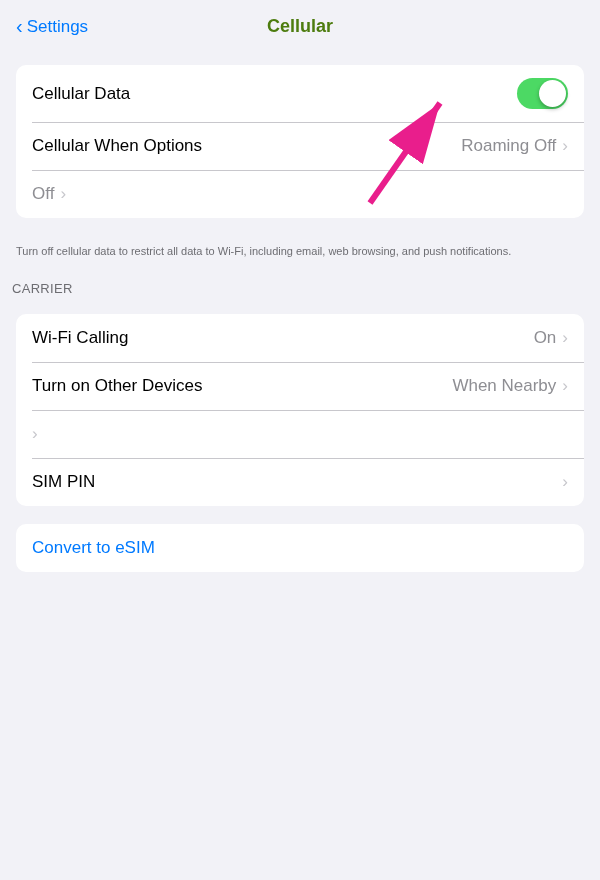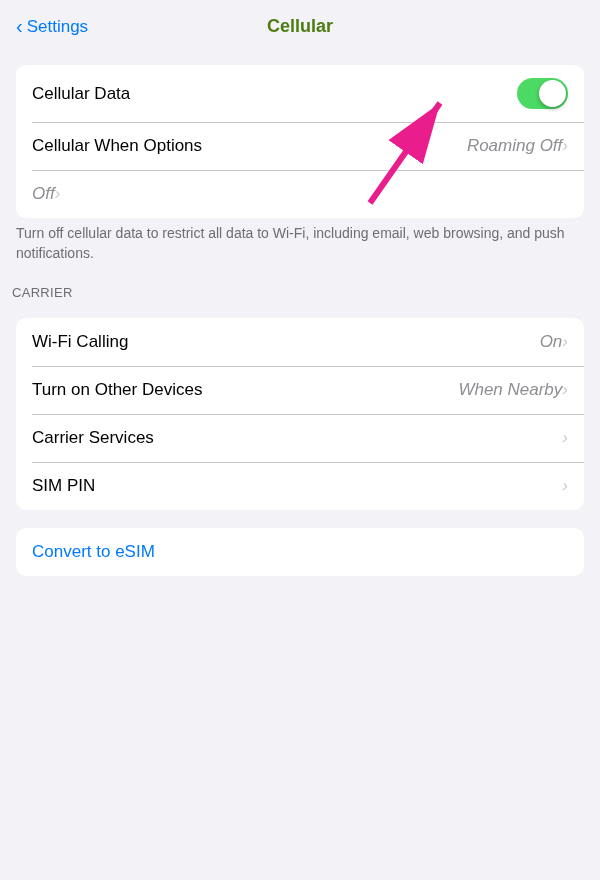--- a/index.html
+++ b/index.html
@@ -69,23 +69,23 @@
       height: 0.5px;
       background: #c8c7cc;
     }
 
     .row-label {
       font-size: 17px;
       color: #000;
     }
     .row-right {
       display: flex;
+      gap: 6px;
       color: #8e8e93;
       font-size: 17px;
-      font-style: italic;
     }
     .row-chevron {
       color: #c7c7cc;
       font-size: 17px;
       font-weight: 400;
     }
 
     
     .toggle {
       width: 51px;
@@ -101,22 +101,22 @@
       right: 2px;
       width: 27px;
       height: 27px;
       border-radius: 50%;
       background: #fff;
       box-shadow: 0 2px 4px rgba(0,0,0,0.3);
     }
 
     
     .description-text {
-      margin: 6px 16px 0;
-      font-size: 14px;
+      margin: 26px 16px 0;
+      font-size: 11px;
       color: #6d6d72;
       line-height: 1.4;
     }
 
     
     .section-label {
       margin: 22px 12px 8px;
       font-size: 13px;
       font-weight: 400;
       color: #6d6d72;
@@ -190,21 +190,20 @@
 
   <div class="settings-row">
     <span class="row-label">Turn on Other Devices</span>
     <div class="row-right">
       <span>When Nearby</span>
       <span class="row-chevron">›</span>
     </div>
   </div>
 
   <div class="settings-row">
-    <span class="row-label">Carrier Services</span>
     <div class="row-right">
       <span class="row-chevron">›</span>
     </div>
   </div>
 
   <div class="settings-row">
     <span class="row-label">SIM PIN</span>
     <div class="row-right">
       <span class="row-chevron">›</span>
     </div>

